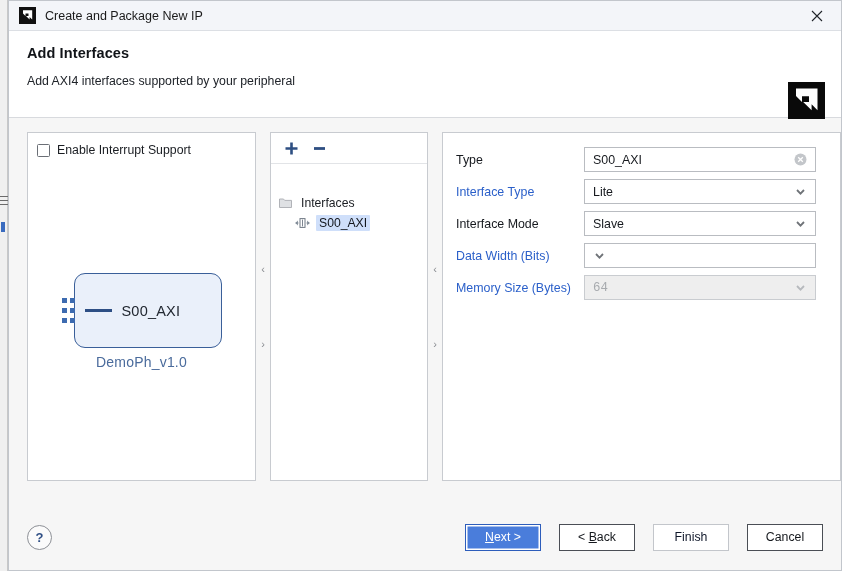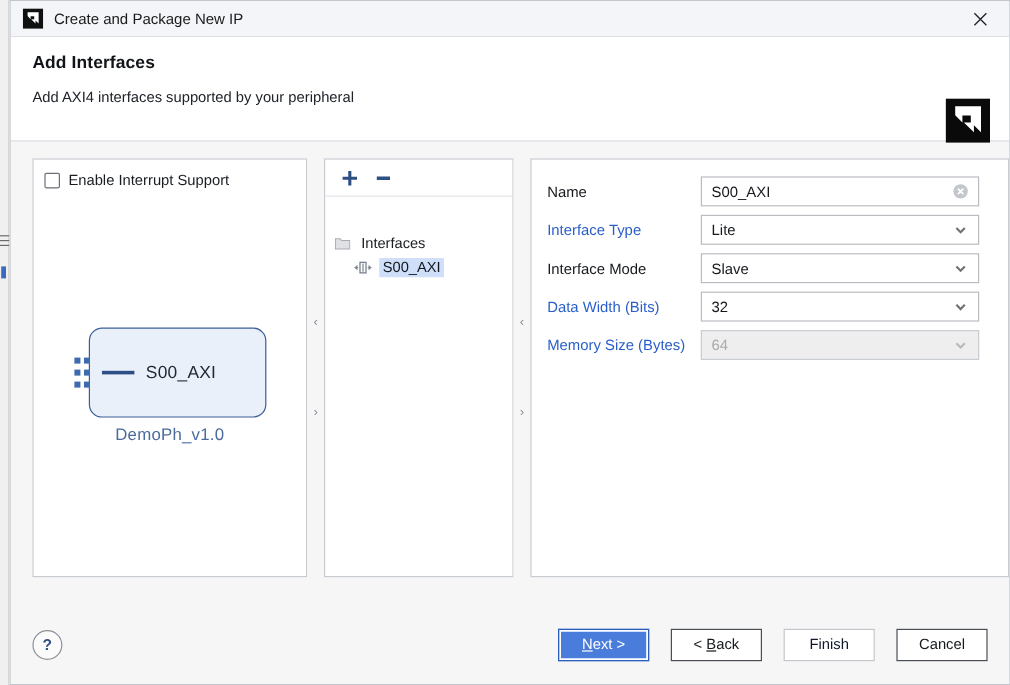--- a/index.html
+++ b/index.html
@@ -171,21 +171,21 @@
   }
   .form-label.blue { color: #2a5fc9; }
   .field {
     position: relative; height: 25px;
     border: 1px solid #b9bcc1; background: #ffffff;
     display: flex; align-items: center;
     padding: 0 8px; font-size: 12.4px; color: #16191e;
   }
   .field.wide { width: 232px; }
   .field.narrow { width: 189px; }
-  .field.disabled { background: #eeeeee; color: #a7aaae; border-color: #c9ccd0; }
+  .field.disabled { background: #eeeeee; color: #a7aaae; border-color: #c9ccd0; font-family: Liberation Mono, monospace; }
   .field .val { flex: 1 1 auto; white-space: nowrap; overflow: hidden; }
   .clear-icon { width: 13px; height: 13px; flex: 0 0 auto; cursor: pointer; }
   .chev { width: 13px; height: 13px; flex: 0 0 auto; }
   .range-hint {
     font-size: 12.4px; color: #16191e; margin-left: 8px; white-space: nowrap;
   }
 
   
   .footer {
     height: 66px; min-height: 66px;
@@ -319,21 +319,21 @@
       </div>
 
       <div class="splitter">
         <span>‹</span>
         <span>›</span>
       </div>
 
       <div class="panel panel-form">
 
         <div class="form-row">
-          <div class="form-label">Name</div>
+          <div class="form-label">Type</div>
           <div class="field wide">
             <span class="val">S00_AXI</span>
             <svg class="clear-icon" viewBox="0 0 13 13">
               <circle cx="6.5" cy="6.5" r="6" fill="#c3c6ca"></circle>
               <path d="M4.2 4.2 L8.8 8.8 M8.8 4.2 L4.2 8.8" stroke="#ffffff" stroke-width="1.3"></path>
             </svg>
           </div>
         </div>
 
         <div class="form-row">
@@ -352,21 +352,20 @@
             <span class="val">Slave</span>
             <svg class="chev" viewBox="0 0 13 13">
               <path d="M3 5 L6.5 8.6 L10 5" stroke="#6f7378" stroke-width="1.8" fill="none"></path>
             </svg>
           </div>
         </div>
 
         <div class="form-row">
           <div class="form-label blue">Data Width (Bits)</div>
           <div class="field wide">
-            <span class="val">32</span>
             <svg class="chev" viewBox="0 0 13 13">
               <path d="M3 5 L6.5 8.6 L10 5" stroke="#6f7378" stroke-width="1.8" fill="none"></path>
             </svg>
           </div>
         </div>
 
         <div class="form-row">
           <div class="form-label blue">Memory Size (Bytes)</div>
           <div class="field wide disabled">
             <span class="val">64</span>

